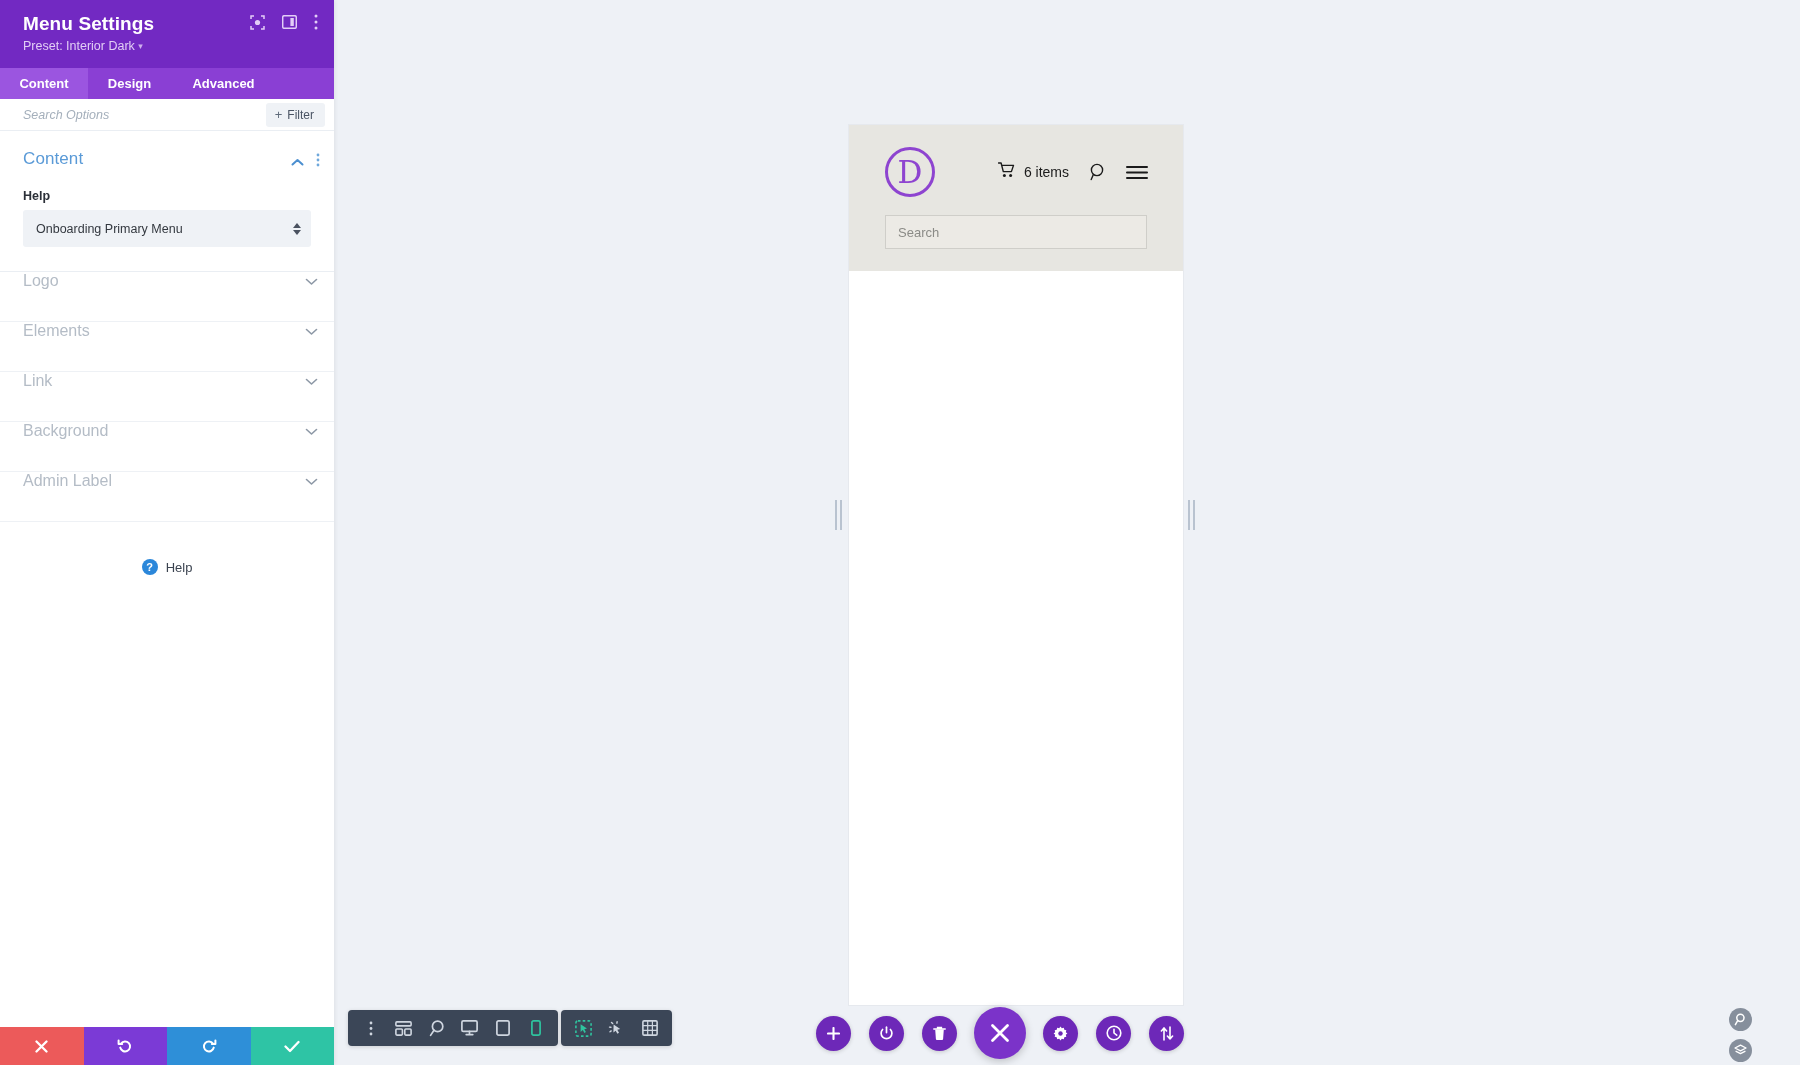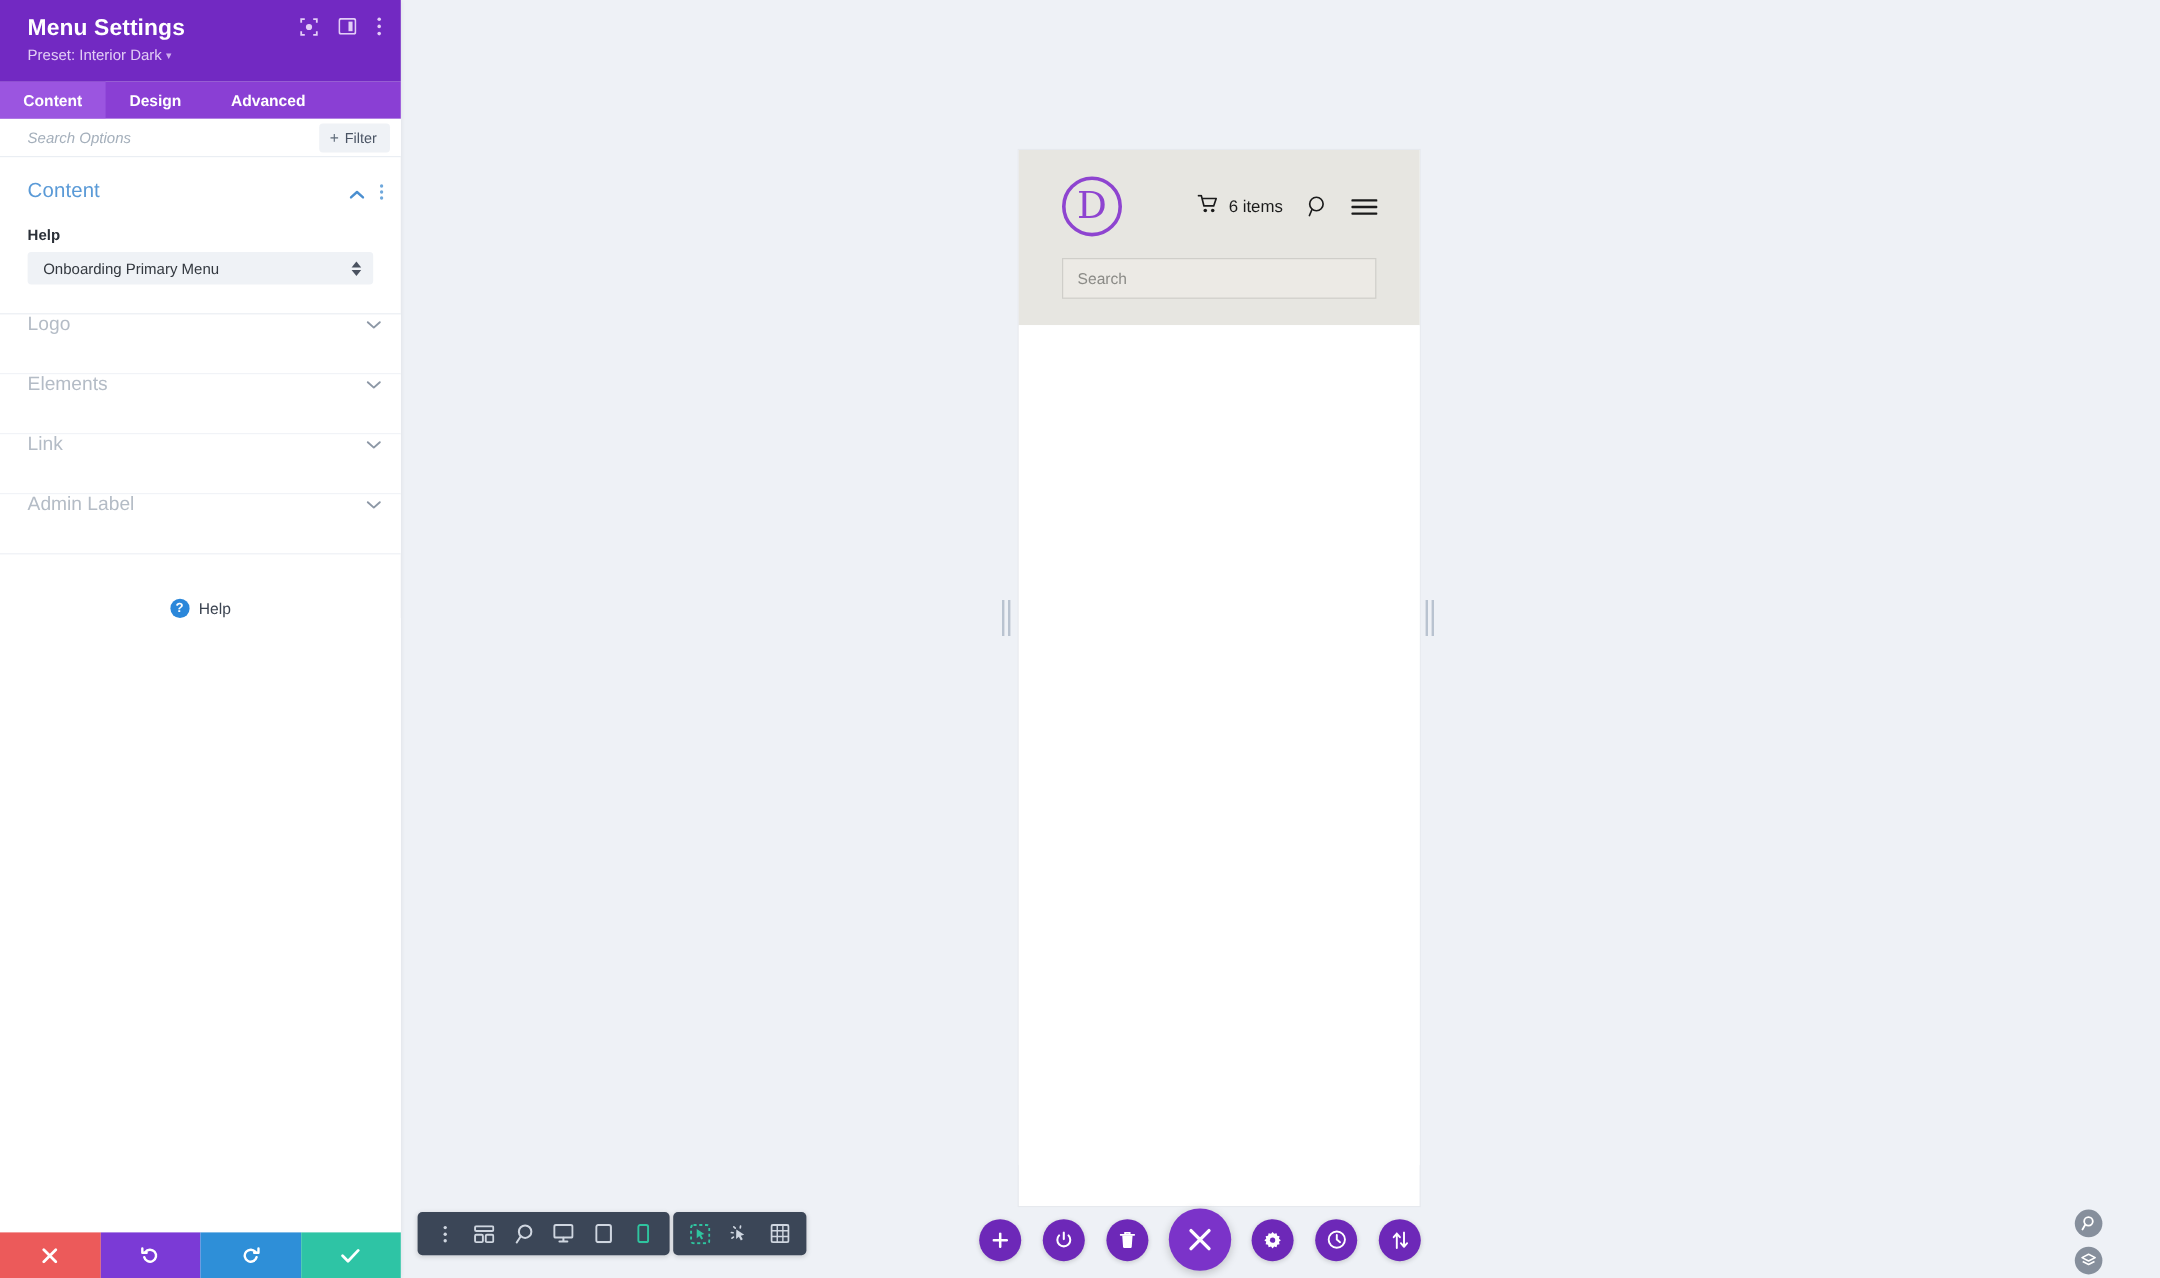--- a/index.html
+++ b/index.html
@@ -80,21 +80,21 @@
   }
   .sec-tools {
     position: absolute; right: 14px; top: 22px;
     display: flex; align-items: center; gap: 12px;
   }
   .field-label {
     font-size: 12.5px; color: #2b3038; font-weight: bold;
     margin-top: 20px; margin-bottom: 7px;
   }
   .select-box {
-    background: #eff2f6; border-radius: 3px; height: 27px;
+    background: #eff2f6; border-radius: 3px; height: 37px;
     display: flex; align-items: center; padding: 0 10px 0 13px;
     font-size: 12.5px; color: #33383f; cursor: pointer;
     position: relative;
   }
   .select-box .val { flex: 1; }
   .updown { display: flex; flex-direction: column; gap: 2px; align-items: center; }
   .updown i {
     display: block; width: 0; height: 0; border-left: 4px solid transparent;
     border-right: 4px solid transparent;
   }
@@ -343,20 +343,28 @@
     <div class="acc-row">
       <span class="lbl">Elements</span>
       <span>
         <svg width="13" height="9" viewBox="0 0 13 9">
             <path d="M1.5 2.5l5 4.5 5-4.5" fill="none" stroke="#8d98a6" stroke-width="1.6" stroke-linecap="round" stroke-linejoin="round"></path>
           </svg>
       </span>
     </div>
     <div class="acc-row">
       <span class="lbl">Link</span>
+      <span>
+        <svg width="13" height="9" viewBox="0 0 13 9">
+            <path d="M1.5 2.5l5 4.5 5-4.5" fill="none" stroke="#8d98a6" stroke-width="1.6" stroke-linecap="round" stroke-linejoin="round"></path>
+          </svg>
+      </span>
+    </div>
+    <div class="acc-row">
+      <span class="lbl">Background</span>
       <span>
         <svg width="13" height="9" viewBox="0 0 13 9">
             <path d="M1.5 2.5l5 4.5 5-4.5" fill="none" stroke="#8d98a6" stroke-width="1.6" stroke-linecap="round" stroke-linejoin="round"></path>
           </svg>
       </span>
     </div>
     <div class="acc-row">
       <span class="lbl">Admin Label</span>
       <span>
         <svg width="13" height="9" viewBox="0 0 13 9">

